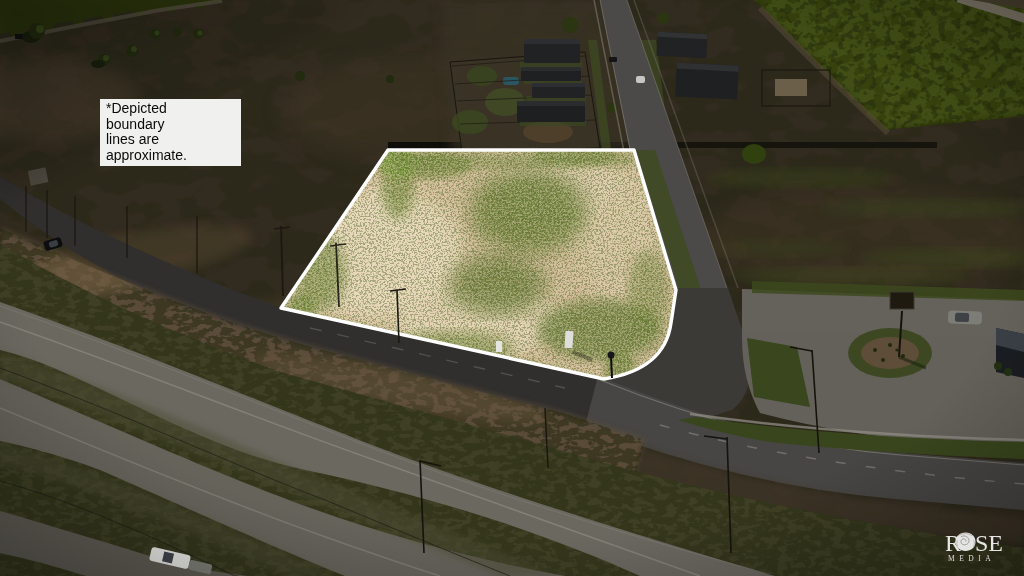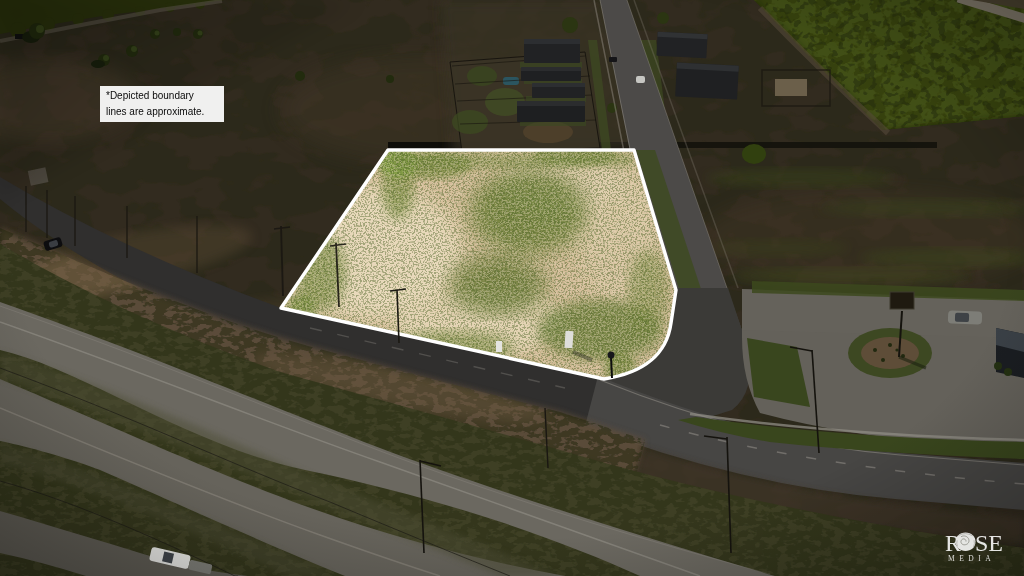--- a/index.html
+++ b/index.html
@@ -1,19 +1,19 @@
 <!DOCTYPE html>
 <html><head>
 <meta charset="utf-8">
 <style>
 html,body{margin:0;padding:0;background:#000;}
 #stage{position:relative;width:1024px;height:576px;overflow:hidden;font-family:"Liberation Sans",sans-serif;}
 #stage svg{position:absolute;left:0;top:0;}
-.note{position:absolute;left:100px;top:86px;width:118px;background:#f0f0ef;color:#0a0a0a;
-font-size:10px;line-height:15.5px;padding:2px 0 3px 6px;letter-spacing:0px;}
+.note{position:absolute;left:100px;top:99px;width:118px;background:#f0f0ef;color:#0a0a0a;
+font-size:14px;line-height:15.5px;padding:2px 17px 3px 6px;letter-spacing:0px;}
 </style>
 </head>
 <body>
 <div id="stage">
 <svg width="1024" height="576" viewBox="0 0 1024 576">
 <defs>
 <filter id="fMottle" x="0" y="0" width="1024" height="576" filterUnits="userSpaceOnUse">
  <feTurbulence type="fractalNoise" baseFrequency="0.022 0.038" numOctaves="3" seed="7" result="t"></feTurbulence>
  <feColorMatrix in="t" type="matrix" values="0 0 0 0 0  0 0 0 0 0  0 0 0 0 0  0 0 0 14 -6" result="a"></feColorMatrix>
  <feFlood flood-color="#232712" result="f"></feFlood>

